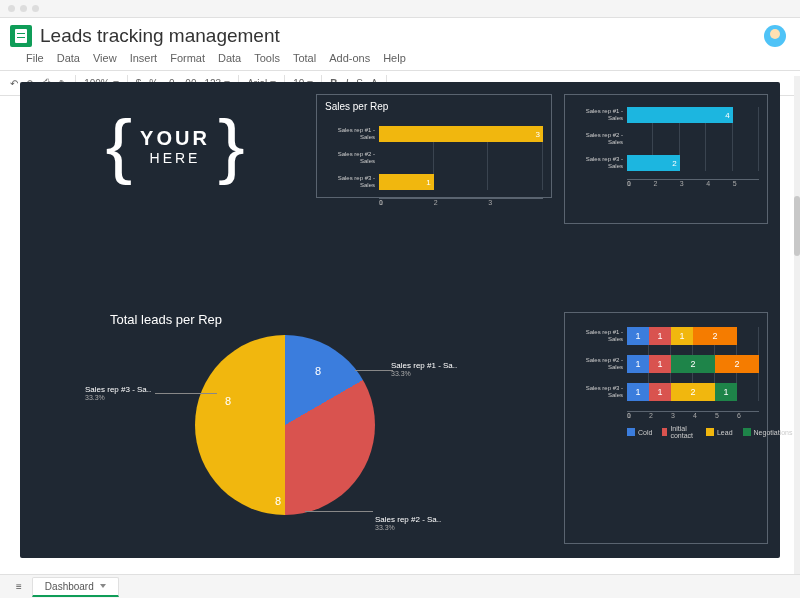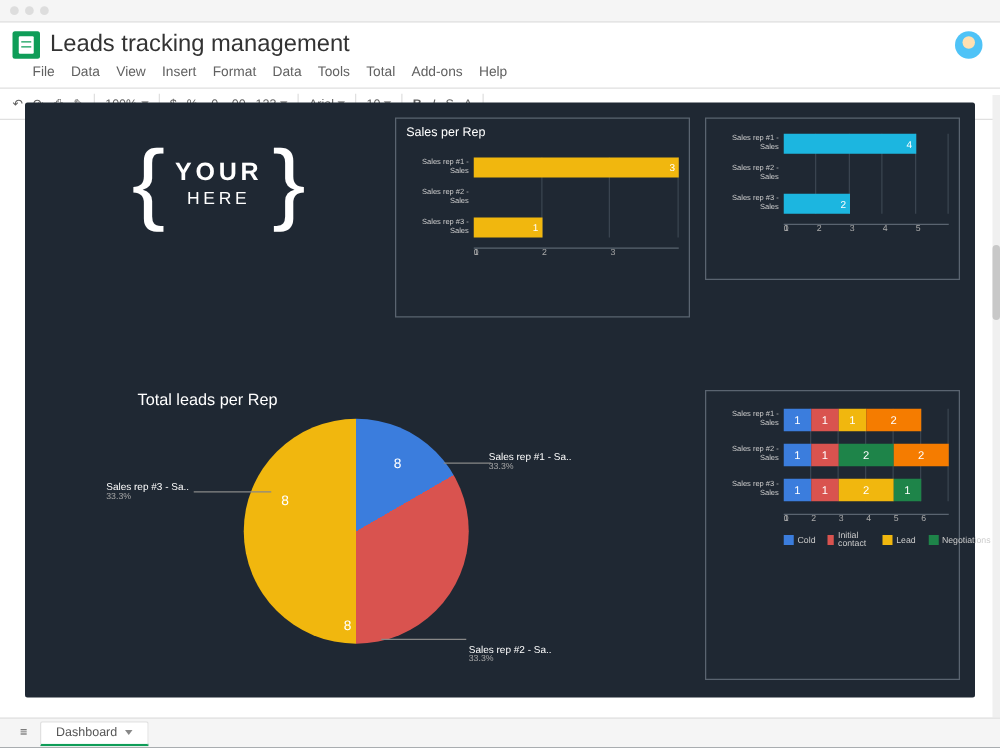--- a/index.html
+++ b/index.html
@@ -159,21 +159,21 @@
       <div class="braces">
         <span class="brace">{</span>
         <div class="logo-text">
           <span class="l1">YOUR</span>
           <span class="l3">HERE</span>
         </div>
         <span class="brace">}</span>
       </div>
     </div>
 
-    <div class="panel" style="left:296px; top:12px; width:236px; height:160px;">
+    <div class="panel" style="left:296px; top:12px; width:236px; height:104px;">
       <div class="panel-title">Sales per Rep</div>
       <div class="hbar-chart">
         <div class="hbar-area" id="sales_per_rep_bars" style="position: relative;">
             <div class="gridlines" style="left: 54px;">
               <div></div>
               <div></div>
               <div></div>
             </div>
             <div class="hbar-row">
               <div class="hbar-label">Sales rep #1 -

